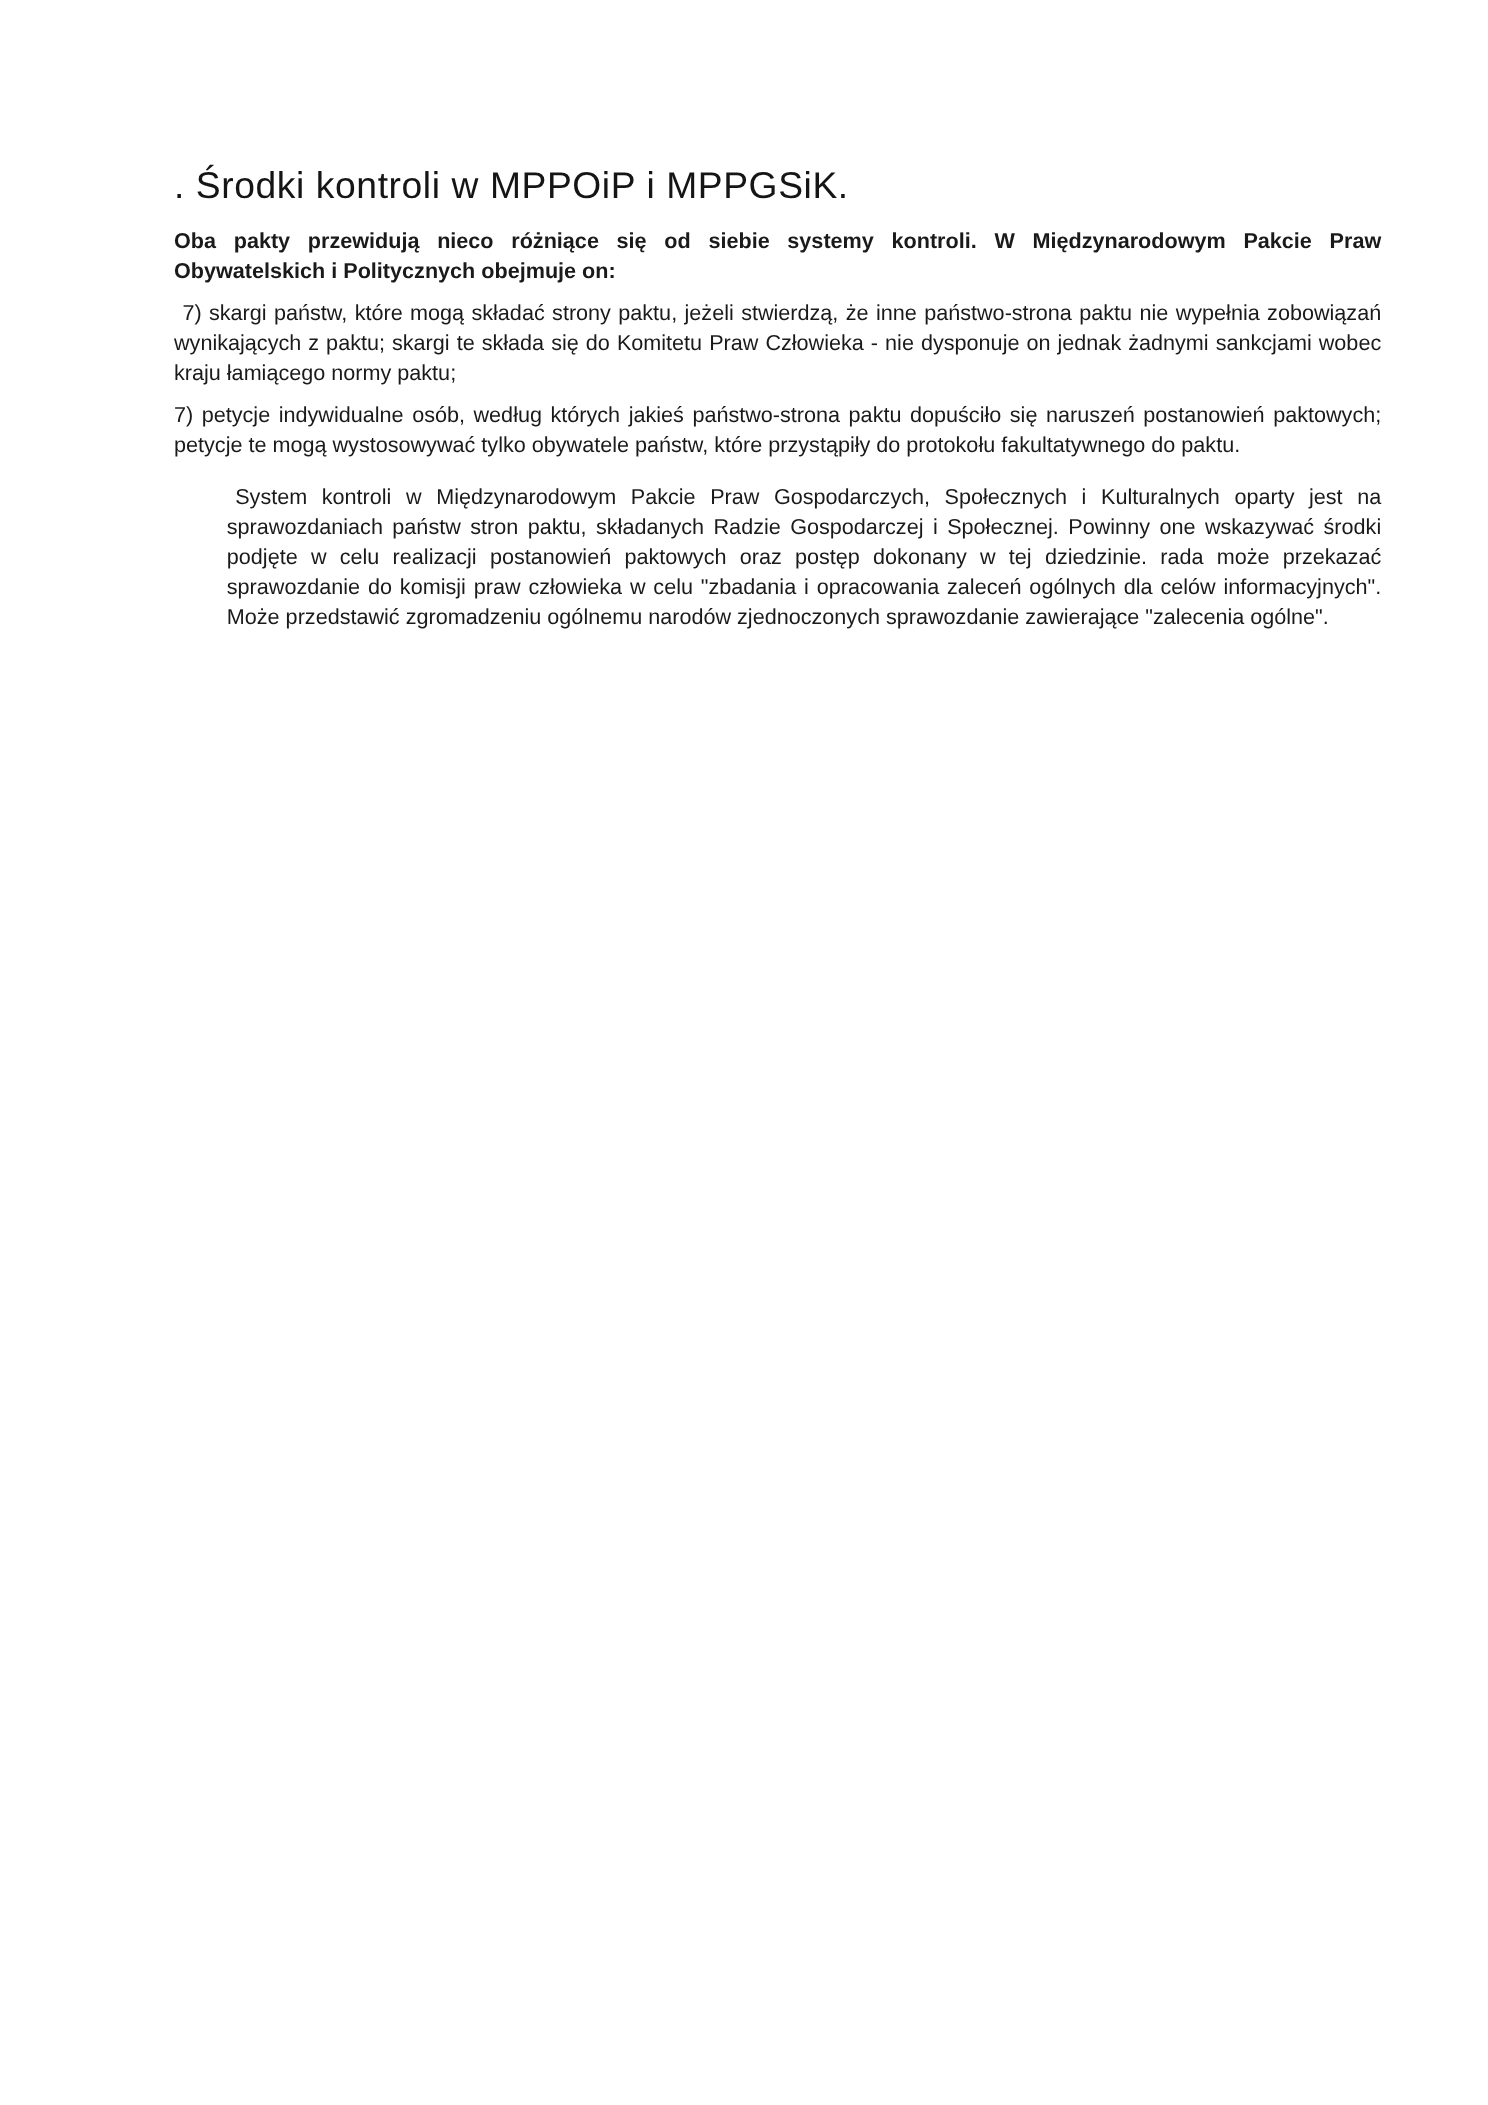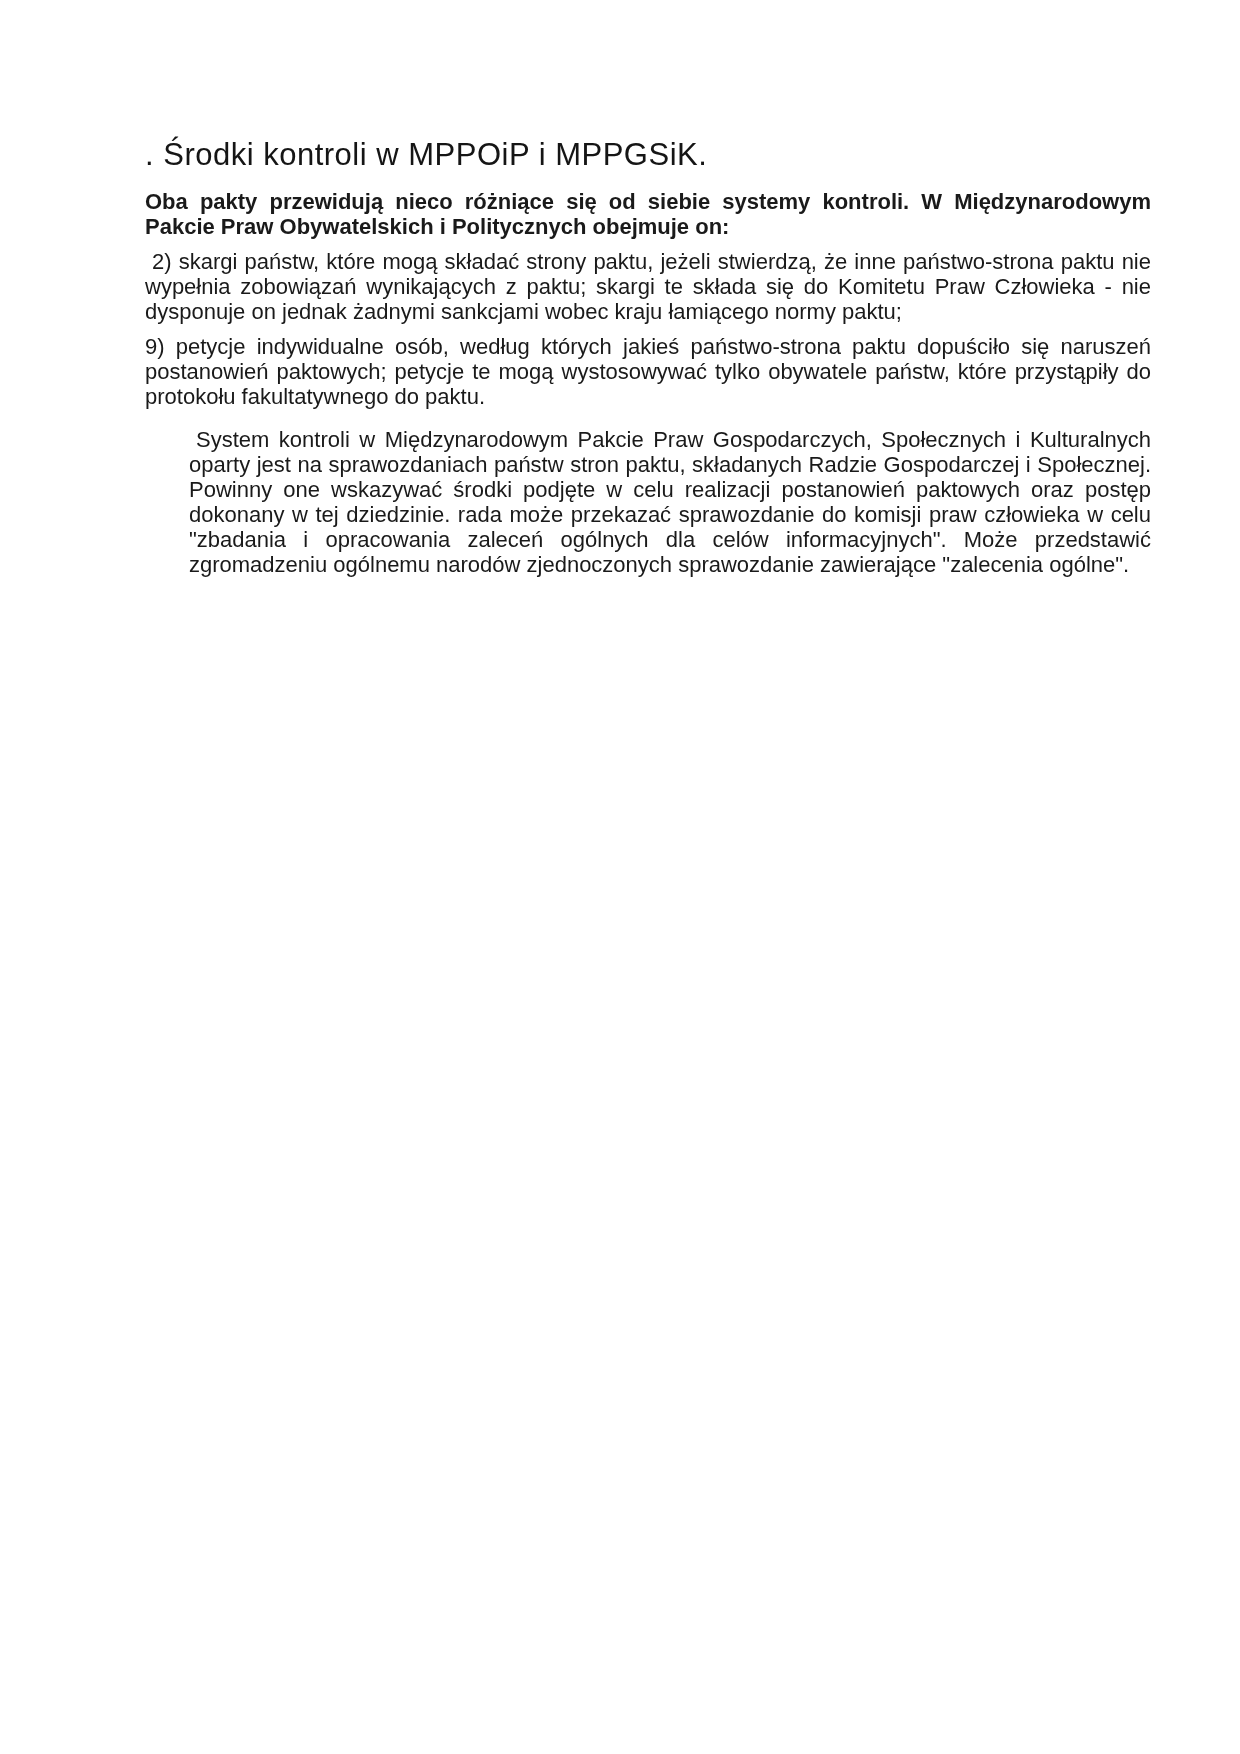--- a/index.html
+++ b/index.html
@@ -23,21 +23,21 @@
   }
   .doc-title {
     font-size: 31px;
     font-weight: 400;
     letter-spacing: 0.5px;
     color: #151515;
     margin: 0 0 14px 0;
     line-height: 1.25;
   }
   .para {
-    font-size: 22px;
+    font-size: 18px;
     line-height: 25px;
     text-align: justify;
     margin: 0 0 10px 0;
     color: #1a1a1a;
   }
   .para.bold {
     font-weight: 700;
   }
   .para.indent {
     text-indent: 7px;
@@ -49,18 +49,18 @@
 </style>
 </head>
 <body>
 
 <div class="page">
   <h1 class="doc-title">. Środki kontroli w MPPOiP i MPPGSiK.</h1>
 
   <p class="para bold">Oba pakty przewidują nieco różniące się od siebie systemy kontroli. W Międzynarodowym Pakcie Praw Obywatelskich i Politycznych obejmuje on:</p>
 
 
-  <p class="para indent">2) skargi państw, które mogą składać strony paktu, jeżeli stwierdzą, że inne państwo-strona paktu nie wypełnia zobowiązań wynikających z paktu; skargi te składa się do Komitetu Praw Człowieka - nie dysponuje on jednak żadnymi sankcjami wobec kraju łamiącego normy paktu;</p>
+  <p class="para indent">7) skargi państw, które mogą składać strony paktu, jeżeli stwierdzą, że inne państwo-strona paktu nie wypełnia zobowiązań wynikających z paktu; skargi te składa się do Komitetu Praw Człowieka - nie dysponuje on jednak żadnymi sankcjami wobec kraju łamiącego normy paktu;</p>
 
-  <p class="para">9) petycje indywidualne osób, według których jakieś państwo-strona paktu dopuściło się naruszeń postanowień paktowych; petycje te mogą wystosowywać tylko obywatele państw, które przystąpiły do protokołu fakultatywnego do paktu.</p>
+  <p class="para">7) petycje indywidualne osób, według których jakieś państwo-strona paktu dopuściło się naruszeń postanowień paktowych; petycje te mogą wystosowywać tylko obywatele państw, które przystąpiły do protokołu fakultatywnego do paktu.</p>
 
   <p class="para indent gap-top">System kontroli w Międzynarodowym Pakcie Praw Gospodarczych, Społecznych i Kulturalnych oparty jest na sprawozdaniach państw stron paktu, składanych Radzie Gospodarczej i Społecznej. Powinny one wskazywać środki podjęte w celu realizacji postanowień paktowych oraz postęp dokonany w tej dziedzinie. rada może przekazać sprawozdanie do komisji praw człowieka w celu "zbadania i opracowania zaleceń ogólnych dla celów informacyjnych". Może przedstawić zgromadzeniu ogólnemu narodów zjednoczonych sprawozdanie zawierające "zalecenia ogólne".</p>
 </div>
 
 </body></html>

